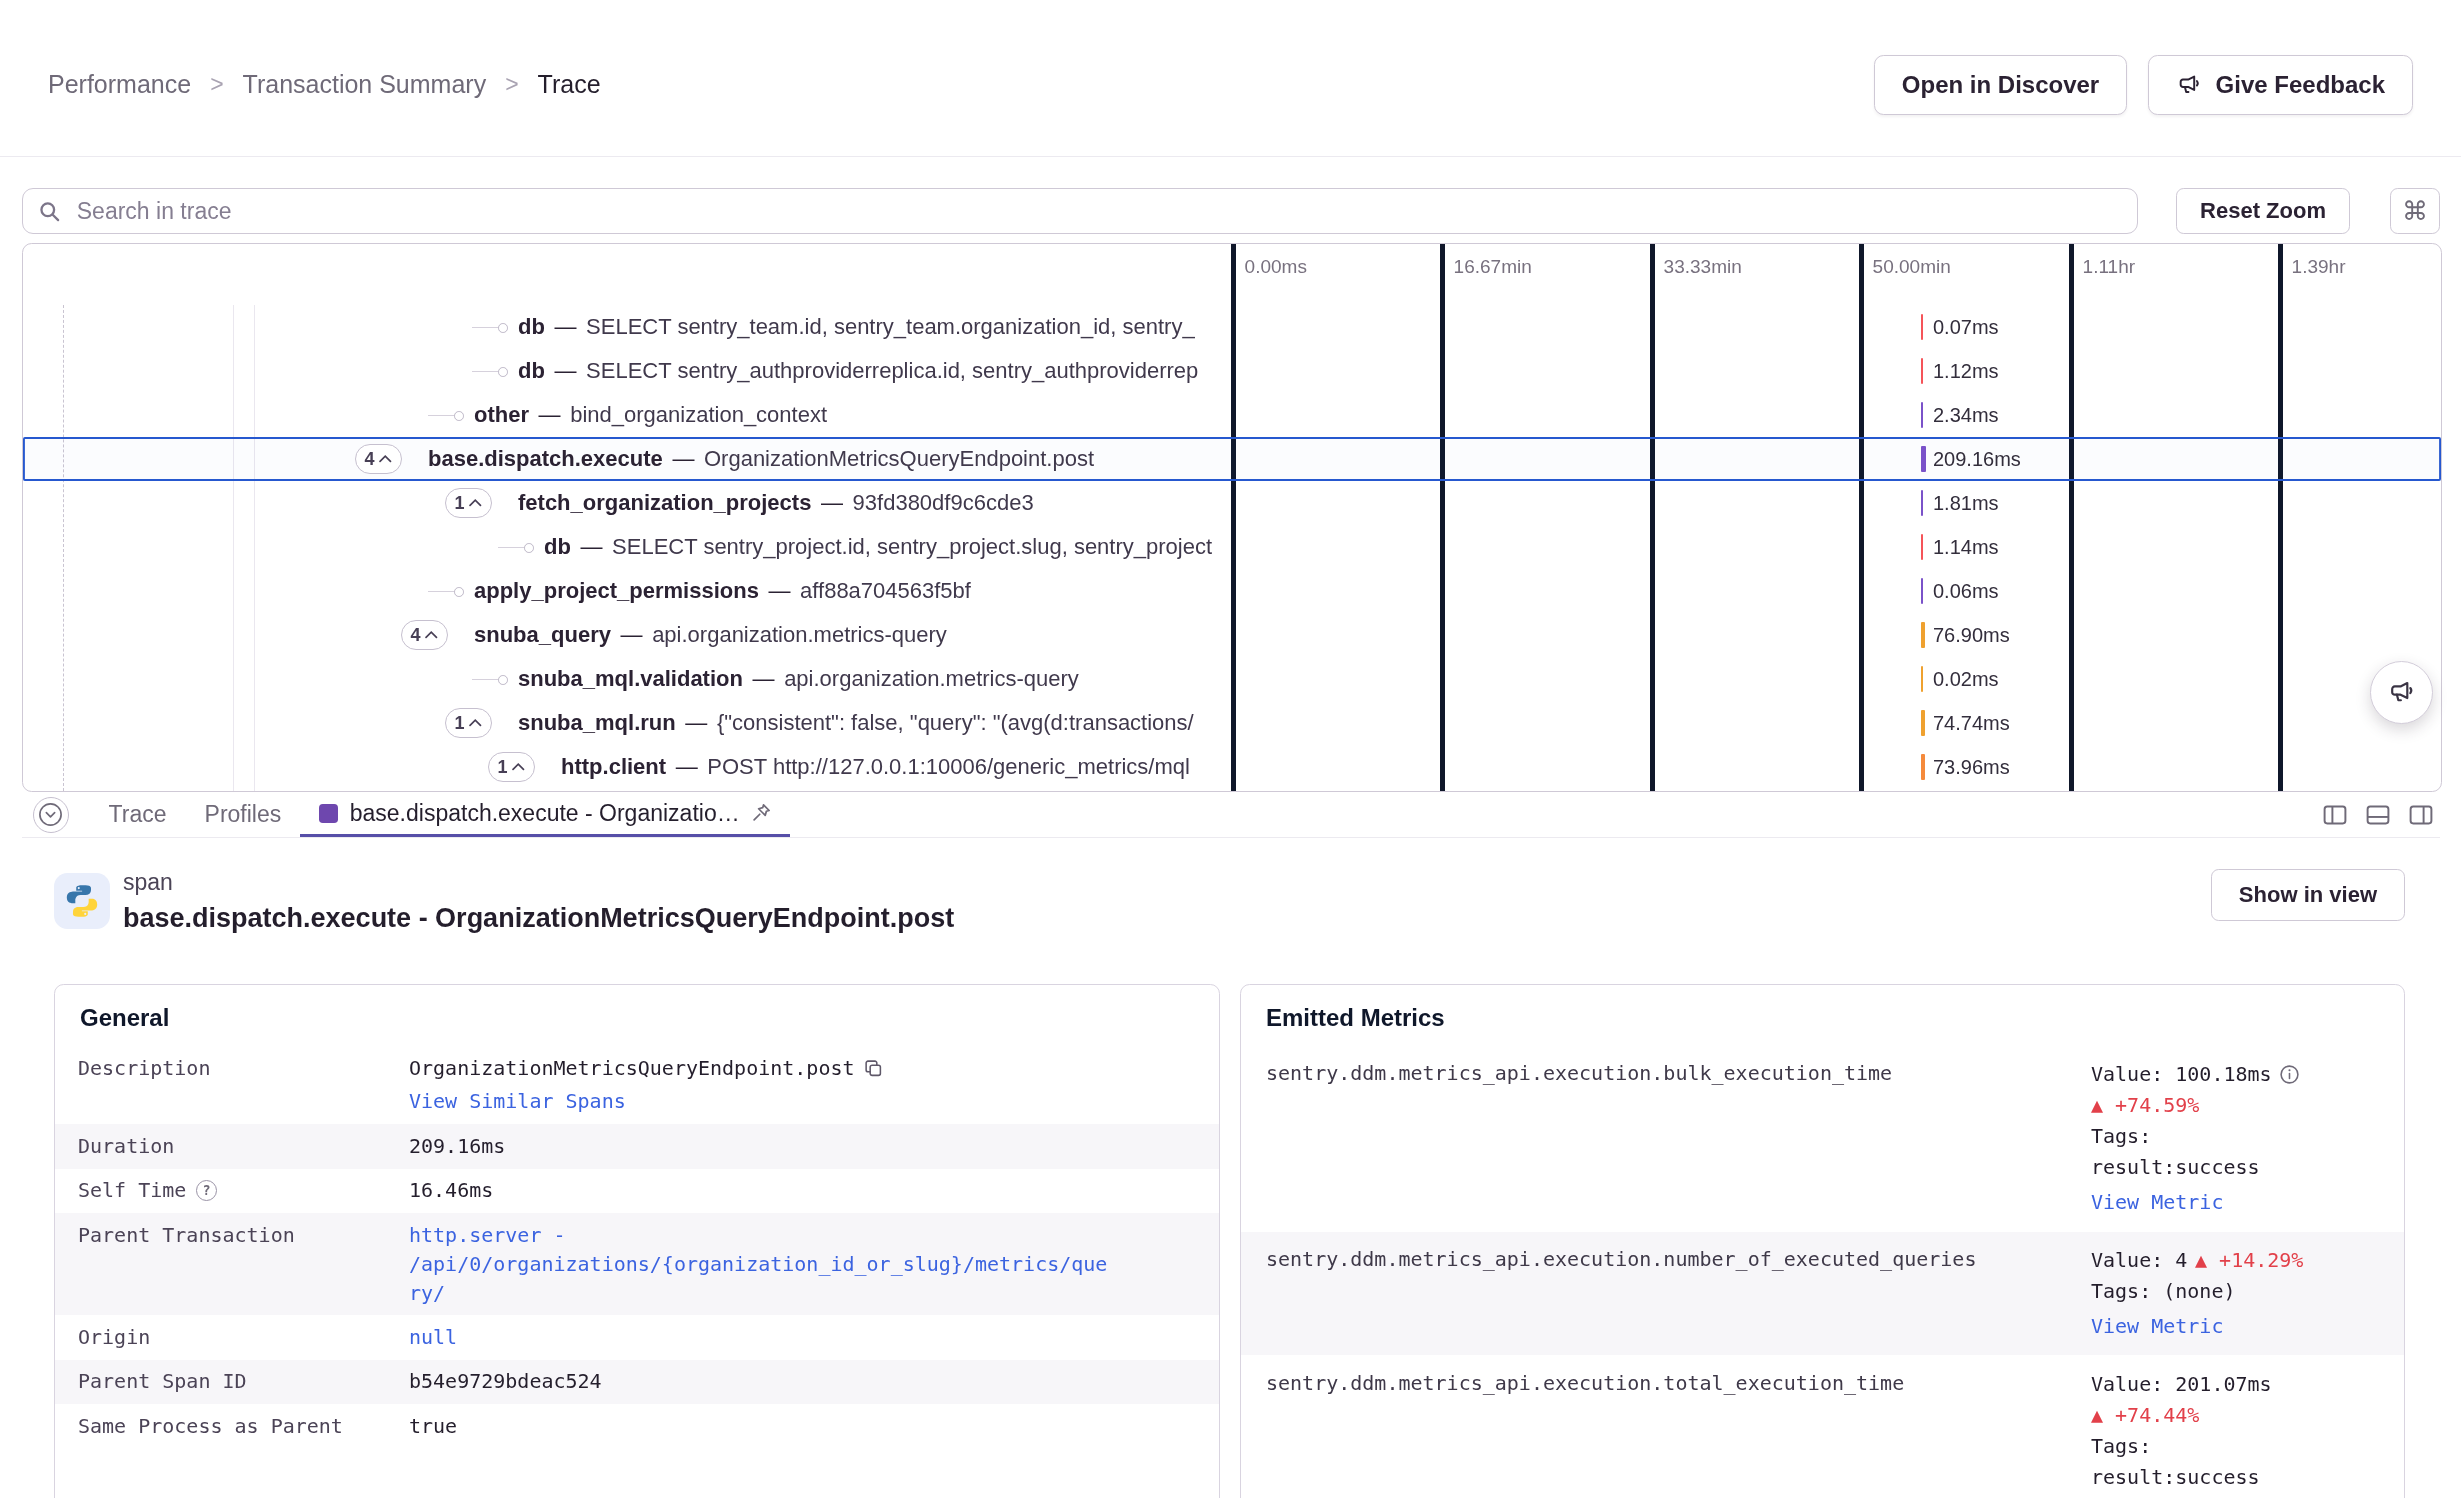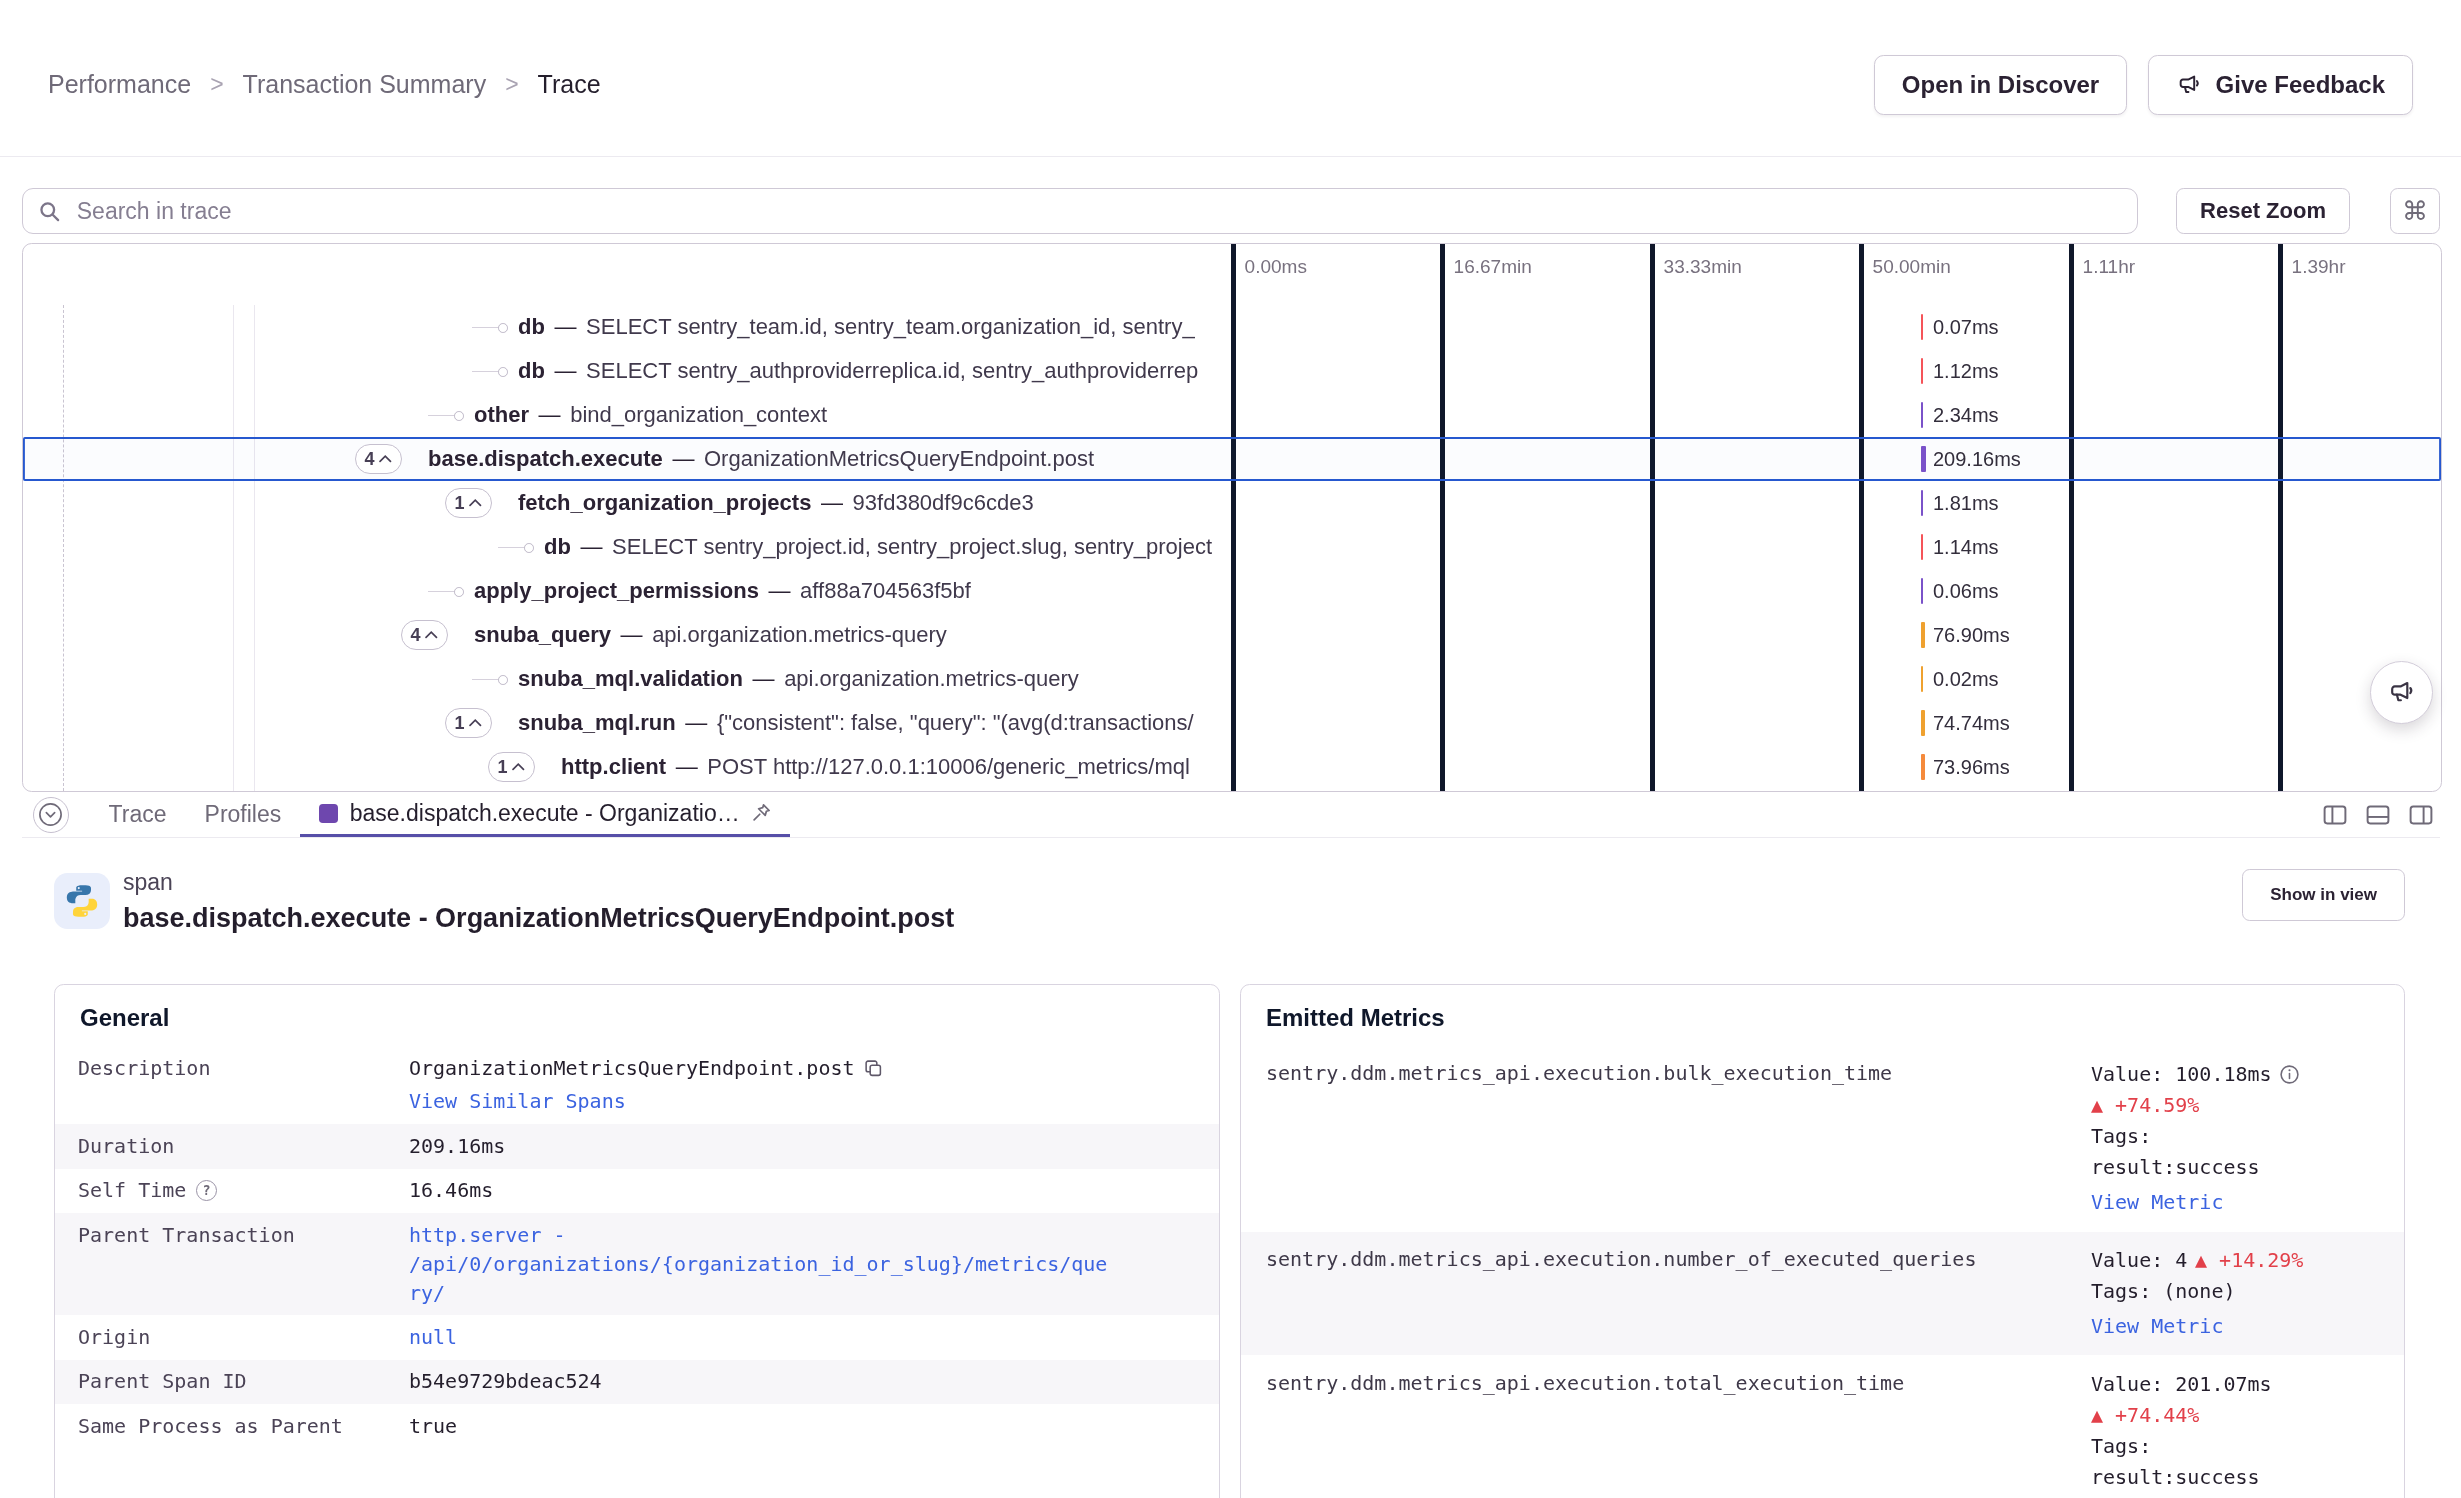--- a/index.html
+++ b/index.html
@@ -74,21 +74,21 @@
   .pin{color:#6f6a78;display:flex;cursor:pointer}
   .layouts{margin-left:auto;display:flex;align-items:center;gap:17.3px;color:#6f6a78;padding-right:5.8px}
   .layouts button{background:none;border:none;color:inherit;padding:0;cursor:pointer;display:flex}
 
   
   .spanhead{position:absolute;top:869px;left:54px;right:56px;display:flex;align-items:flex-start;gap:13px}
   .pybox{width:56px;height:56px;border-radius:13.4px;background:#e9eefb;display:flex;align-items:center;
          justify-content:center;margin-top:3.8px;flex:none}
   .spankind{font-size:23px;color:#4b4456;margin-bottom:6.7px}
   .spantitle{font-size:27px;font-weight:700;margin:0;color:#241e2c}
-  .showbtn{margin-left:auto;height:52px;font-size:17px;border-radius:7.7px;box-shadow:none;flex:none}
+  .showbtn{margin-left:auto;height:52px;font-size:22px;border-radius:7.7px;box-shadow:none;flex:none}
 
   
   .card{position:absolute;top:984px;height:596px;background:#fff;border:1px solid #d9d4e0;border-radius:9.6px;
         box-sizing:border-box;overflow:hidden}
   #card-general{left:54px;width:1166px}
   #card-metrics{left:1240px;width:1165px}
   .card h2{font-size:24px;font-weight:700;margin:19px 25px 14px;color:#0f172a}
 
   .grow{display:flex;align-items:flex-start;padding:7.7px 23px}
   .grow:nth-child(even){background:#f7f6f9}

